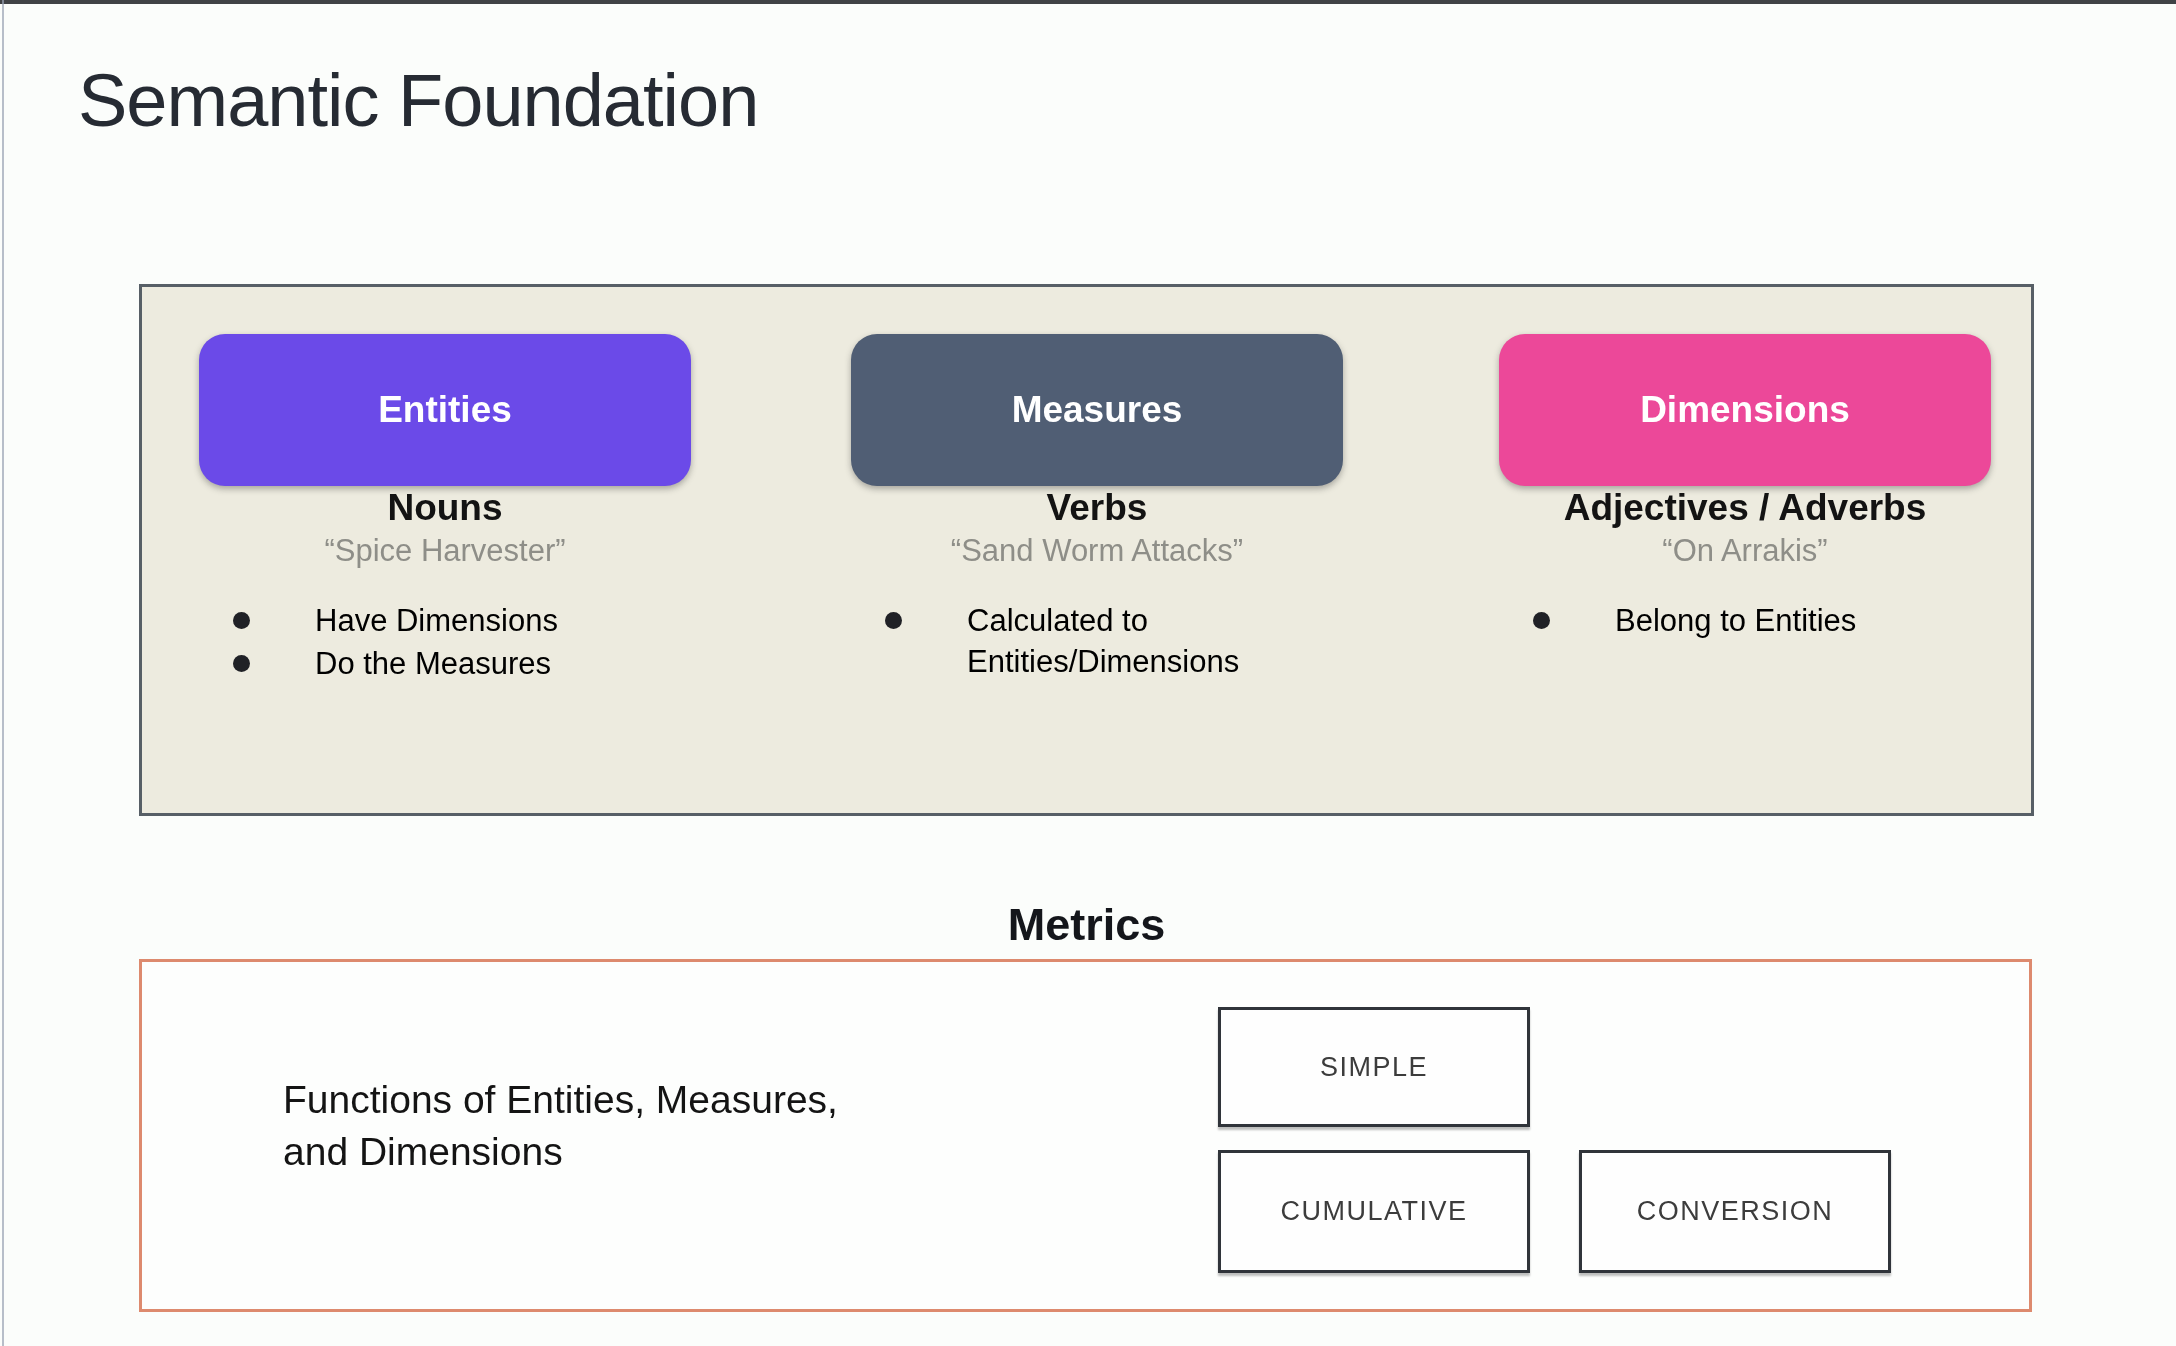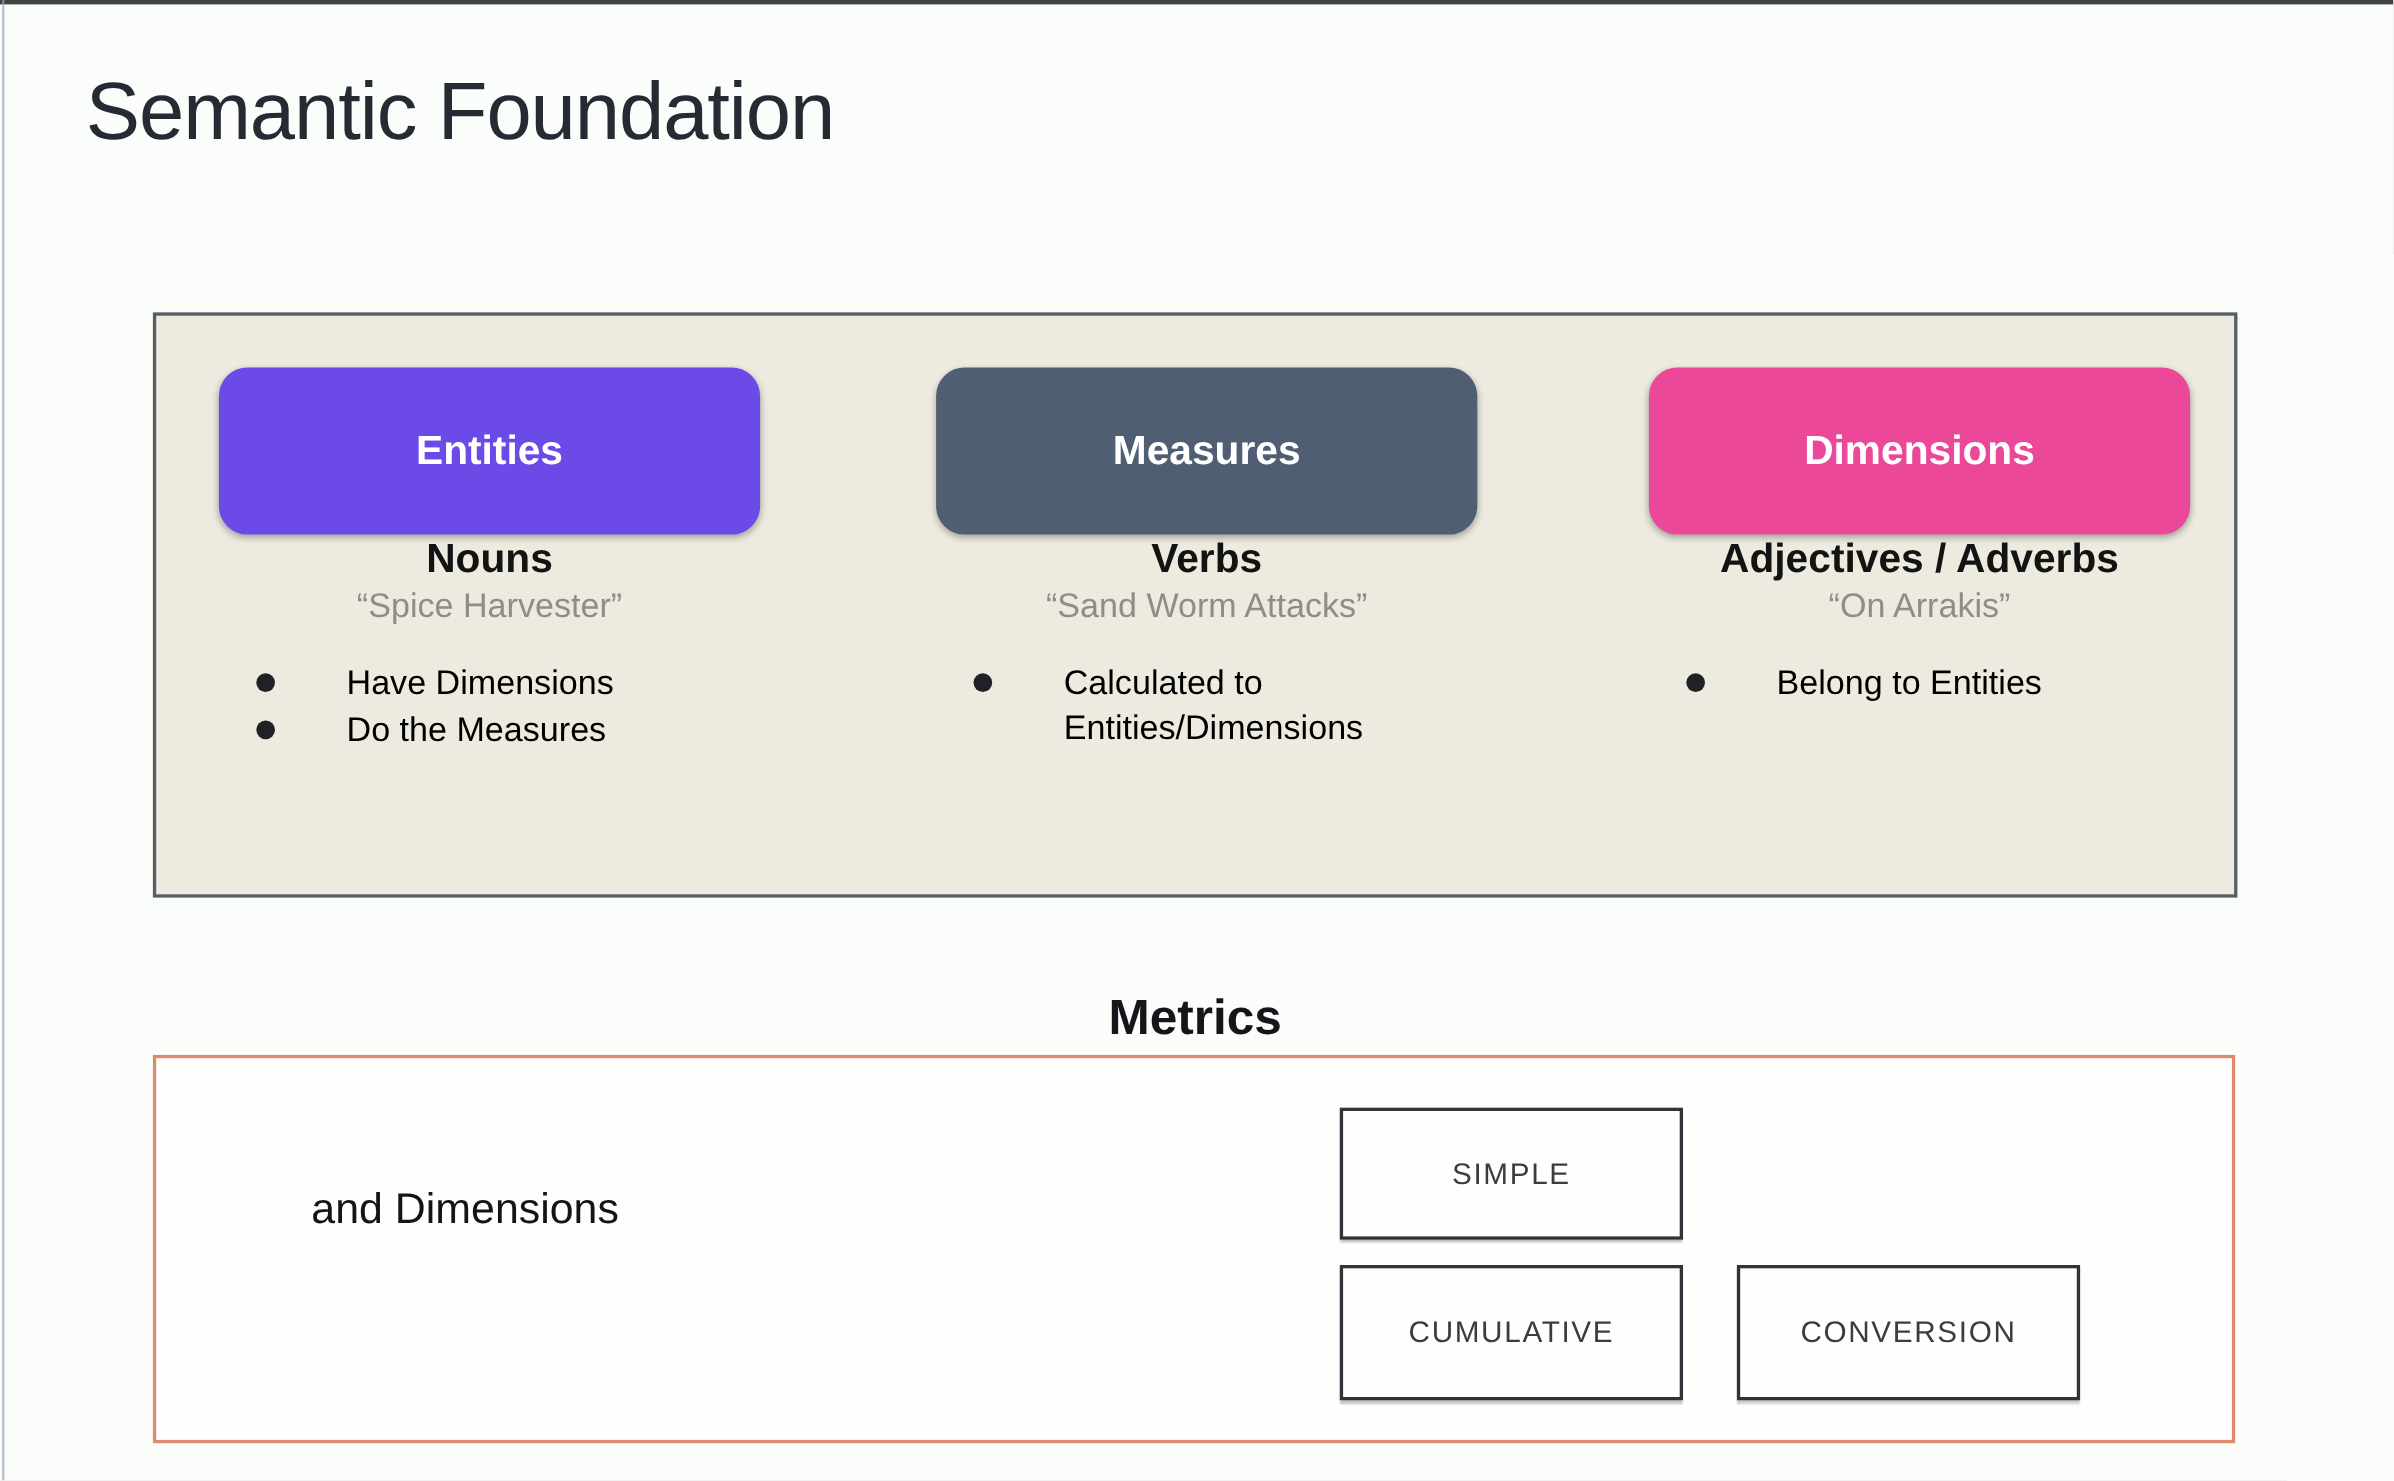--- a/index.html
+++ b/index.html
@@ -128,20 +128,21 @@
         <li>Belong to Entities</li>
       </ul>
     </div>
 
   </div>
 
   <div class="section-label metrics-label">Metrics</div>
 
   <div class="metrics-box">
     <div class="metrics-desc">
+      <div>Functions of Entities, Measures,</div>
       <div>and Dimensions</div>
     </div>
     <div class="metric-card card-simple">
       <span>SIMPLE</span>
     </div>
     <div class="metric-card card-cumulative">
       <span>CUMULATIVE</span>
     </div>
     <div class="metric-card card-conversion">
       <span>CONVERSION</span>

